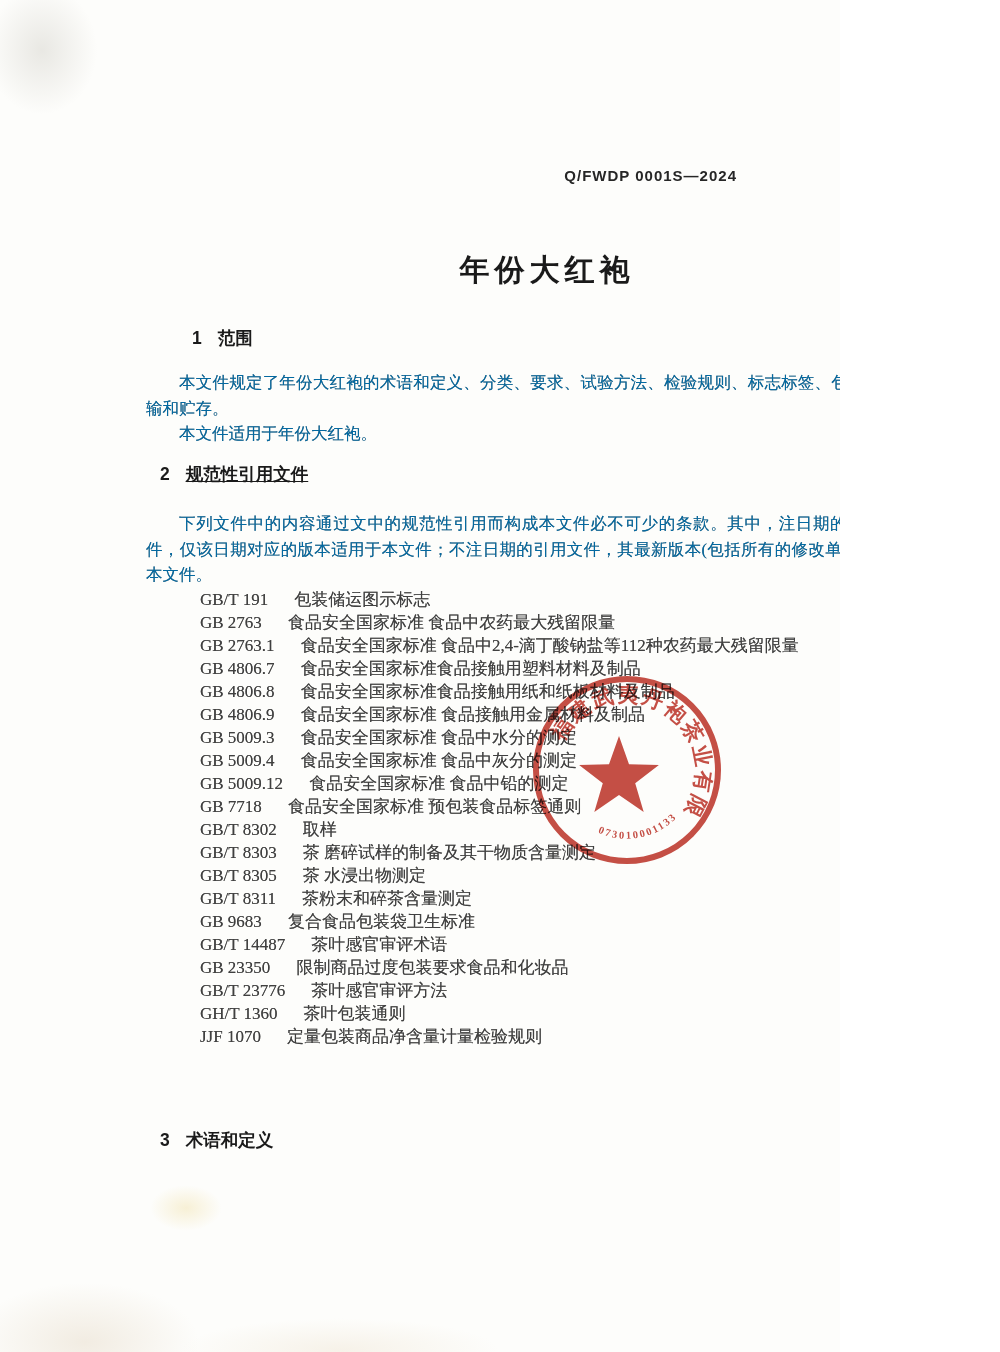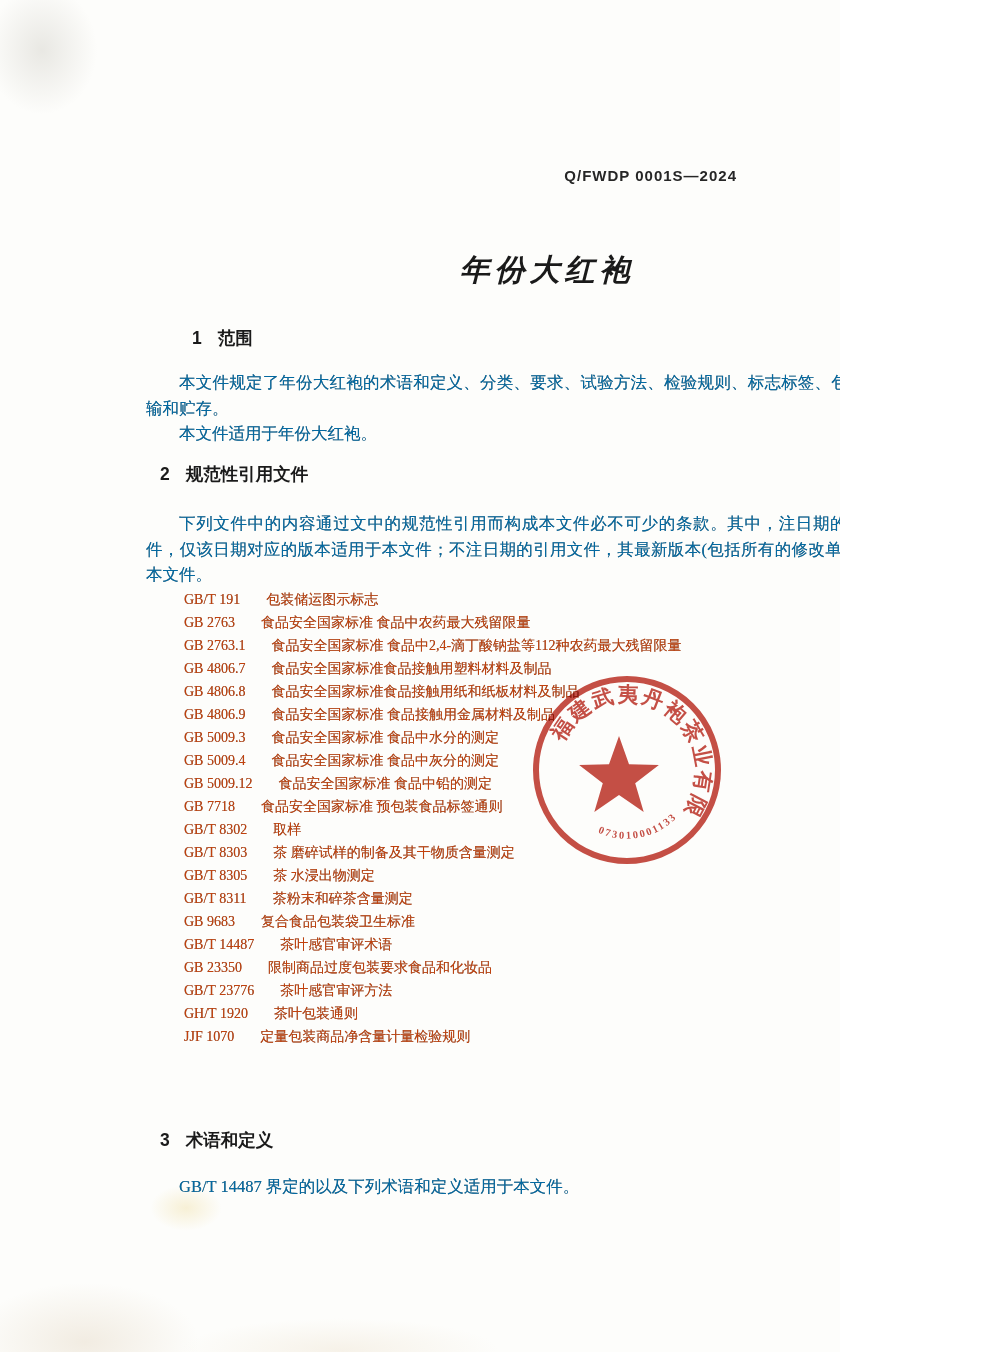--- a/index.html
+++ b/index.html
@@ -18,47 +18,47 @@
   
   .doc-code{
     position:absolute;top:167px;right:103px;
     font-family:"Liberation Sans","DejaVu Sans",sans-serif;
     font-weight:bold;font-size:15px;letter-spacing:1px;color:#262626;
   }
   .doc-title{
     position:absolute;top:250px;left:94px;width:906px;
     text-align:center;
     font-family:"Liberation Sans","DejaVu Sans",sans-serif;
-    font-weight:bold;font-size:30px;letter-spacing:5px;color:#1a1a1a;font-style:italic;
+    font-weight:bold;font-size:30px;letter-spacing:5px;color:#1a1a1a;
   }
   .sec-heading{
     position:absolute;left:160px;
     font-family:"Liberation Sans","DejaVu Sans",sans-serif;
     font-weight:bold;font-size:17.5px;color:#1a1a1a;
     white-space:nowrap;
   }
   .sec-heading .sec-num{display:inline-block;margin-right:16px;}
   #sec1-heading{top:326px;margin-left:32px;}
-  #sec2-heading{top:462px;}
+  #sec2-heading{top:462px;text-decoration:underline;}
   #sec3-heading{top:1128px;}
   .para{
     position:absolute;left:146px;width:752px;
     font-size:16.5px;line-height:25.5px;
     text-align:justify;text-indent:2em;
     color:#0369a1;
     text-shadow:0 0 .4px rgba(0,0,0,.5);
     margin:0;
   }
   #sec1-p1{top:370px;}
   #sec1-p2{top:421px;}
   #sec2-intro{top:511px;}
   #sec3-p1{top:1174px;}
   .ref-list{
-    position:absolute;left:184px;top:588px;width:740px;
-    font-size:14px;line-height:23px;color:#c2410c;
+    position:absolute;left:200px;top:588px;width:740px;
+    font-size:17px;line-height:23px;color:#404040;
     text-shadow:0 0 .4px rgba(0,0,0,.5);
   }
   .ref-row{white-space:nowrap;}
   .ref-code{margin-right:26px;}
   .page-num{
     position:absolute;left:869px;top:1218px;
     font-size:15px;color:#222;
   }
   
   .seal-main{
@@ -130,28 +130,27 @@
       <div class="ref-row"><span class="ref-code">GB 5009.12</span><span class="ref-title">食品安全国家标准 食品中铅的测定</span></div>
       <div class="ref-row"><span class="ref-code">GB 7718</span><span class="ref-title">食品安全国家标准 预包装食品标签通则</span></div>
       <div class="ref-row"><span class="ref-code">GB/T 8302</span><span class="ref-title">取样</span></div>
       <div class="ref-row"><span class="ref-code">GB/T 8303</span><span class="ref-title">茶 磨碎试样的制备及其干物质含量测定</span></div>
       <div class="ref-row"><span class="ref-code">GB/T 8305</span><span class="ref-title">茶 水浸出物测定</span></div>
       <div class="ref-row"><span class="ref-code">GB/T 8311</span><span class="ref-title">茶粉末和碎茶含量测定</span></div>
       <div class="ref-row"><span class="ref-code">GB 9683</span><span class="ref-title">复合食品包装袋卫生标准</span></div>
       <div class="ref-row"><span class="ref-code">GB/T 14487</span><span class="ref-title">茶叶感官审评术语</span></div>
       <div class="ref-row"><span class="ref-code">GB 23350</span><span class="ref-title">限制商品过度包装要求食品和化妆品</span></div>
       <div class="ref-row"><span class="ref-code">GB/T 23776</span><span class="ref-title">茶叶感官审评方法</span></div>
-      <div class="ref-row"><span class="ref-code">GH/T 1920</span><span class="ref-title">茶叶包装通则</span></div>
+      <div class="ref-row"><span class="ref-code">GH/T 1360</span><span class="ref-title">茶叶包装通则</span></div>
       <div class="ref-row"><span class="ref-code">JJF 1070</span><span class="ref-title">定量包装商品净含量计量检验规则</span></div>
     </div>
 
   <div class="sec-heading" id="sec3-heading">
     <span class="sec-num">3</span><span>术语和定义</span>
   </div>
-  <p class="para" id="sec3-p1">GB/T 14487 界定的以及下列术语和定义适用于本文件。</p>
 
   <div class="page-num">1</div>
 
   <svg class="seal-main" viewBox="0 0 200 200">
     <defs>
       <path id="arcName" d="M 36 130 A 70 70 0 1 1 164 130" fill="none"></path>
       <path id="arcNum" d="M 45 142 A 70 70 0 0 0 155 142" fill="none"></path>
     </defs>
     <circle cx="100" cy="100" r="91" fill="none" stroke="#b9281d" stroke-width="6"></circle>
     <polygon fill="#b9281d" points="92,66 102,94.2 131.9,95 108.2,113.3 116.7,142 92,125 67.3,142 75.8,113.3 52.1,95 82,94.2"></polygon>

